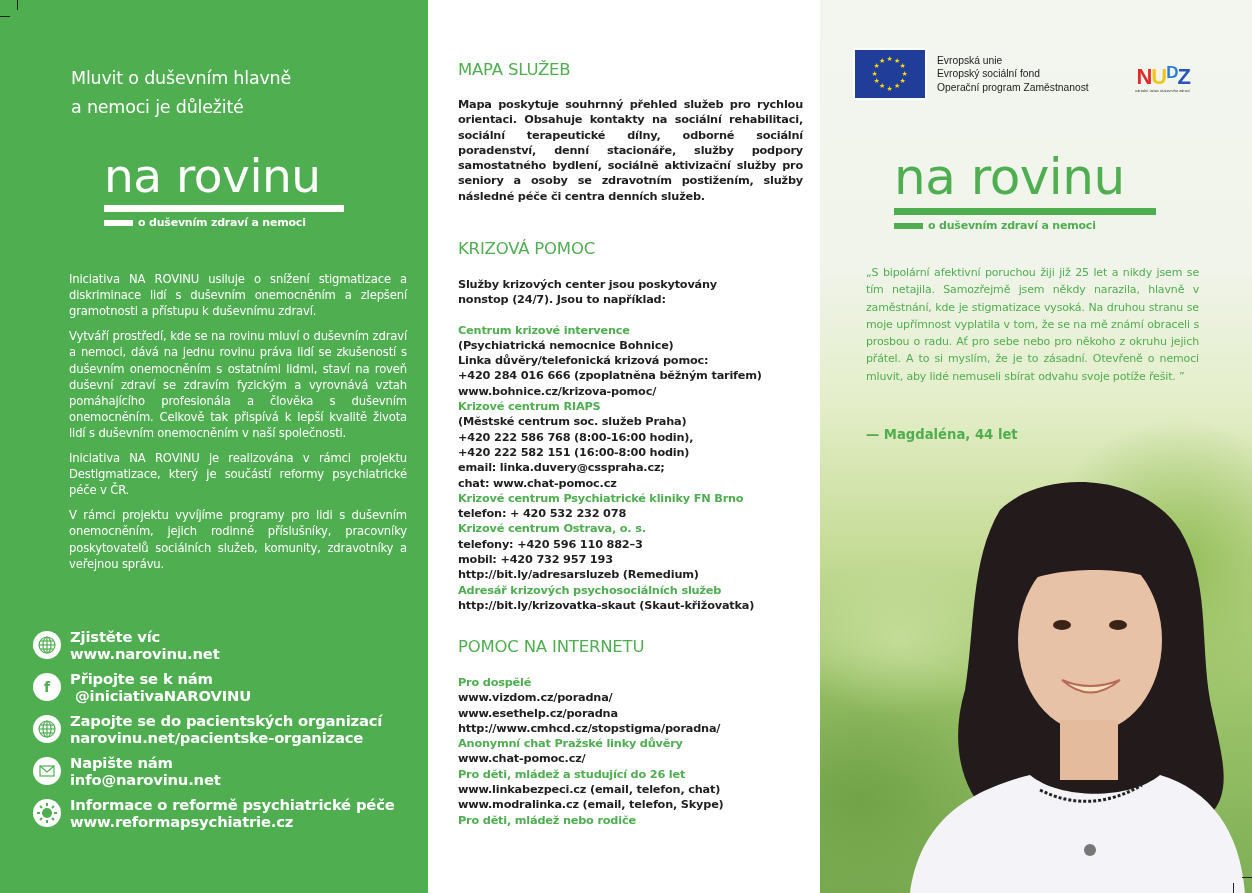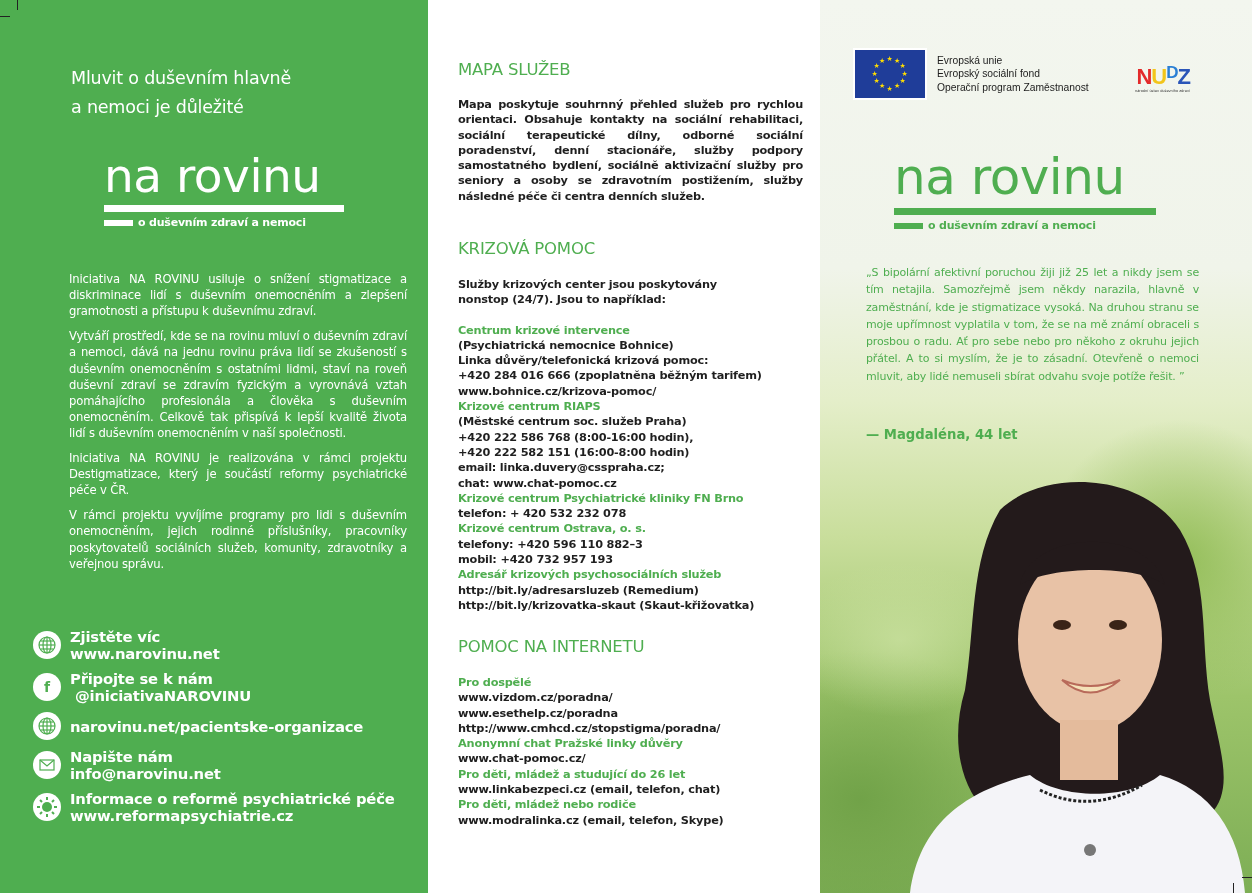--- a/index.html
+++ b/index.html
@@ -159,20 +159,21 @@
         <svg width="20" height="20" viewBox="0 0 20 20" fill="none" stroke="#4fae50" stroke-width="1.2">
             <circle cx="10" cy="10" r="8"></circle>
             <ellipse cx="10" cy="10" rx="4" ry="8"></ellipse>
             <line x1="2" y1="10" x2="18" y2="10"></line>
             <line x1="3.5" y1="6" x2="16.5" y2="6"></line>
             <line x1="3.5" y1="14" x2="16.5" y2="14"></line>
             <line x1="10" y1="2" x2="10" y2="18"></line>
           </svg>
       </span>
       <div class="txt">
+        <div>Zapojte se do pacientských organizací</div>
         <div>narovinu.net/pacientske-organizace</div>
       </div>
     </div>
     <div class="contact">
       <span class="ic">
         <svg width="16" height="12" viewBox="0 0 16 12" fill="none" stroke="#4fae50" stroke-width="1.2">
             <rect x="1" y="1" width="14" height="10"></rect>
             <polyline points="1,1 8,7 15,1"></polyline>
           </svg>
       </span>
@@ -226,38 +227,38 @@
         <div class="ln">(Městské centrum soc. služeb Praha)</div>
         <div class="ln">+420 222 586 768 (8:00-16:00 hodin),</div>
         <div class="ln">+420 222 582 151 (16:00-8:00 hodin)</div>
         <div class="ln">email: linka.duvery@csspraha.cz;</div>
         <div class="ln">chat: www.chat-pomoc.cz</div>
         <div class="ln g">Krizové centrum Psychiatrické kliniky FN Brno</div>
         <div class="ln">telefon: + 420 532 232 078</div>
         <div class="ln g">Krizové centrum Ostrava, o. s.</div>
         <div class="ln">telefony: +420 596 110 882–3</div>
         <div class="ln">mobil: +420 732 957 193</div>
+        <div class="ln">http://bit.ly/adresarsluzeb (Remedium)</div>
         <div class="ln g">Adresář krizových psychosociálních služeb</div>
-        <div class="ln">http://bit.ly/adresarsluzeb (Remedium)</div>
         <div class="ln">http://bit.ly/krizovatka-skaut (Skaut-křižovatka)</div>
       </div>
   </div>
 
   <h2 style="top:637px;">POMOC NA INTERNETU</h2>
   <div class="block" style="top:675px;" id="internet-lines">
       <div class="ln g">Pro dospělé</div>
       <div class="ln">www.vizdom.cz/poradna/</div>
       <div class="ln">www.esethelp.cz/poradna</div>
       <div class="ln">http://www.cmhcd.cz/stopstigma/poradna/</div>
       <div class="ln g">Anonymní chat Pražské linky důvěry</div>
       <div class="ln">www.chat-pomoc.cz/</div>
       <div class="ln g">Pro děti, mládež a studující do 26 let</div>
       <div class="ln">www.linkabezpeci.cz (email, telefon, chat)</div>
+      <div class="ln">www.modralinka.cz (email, telefon, Skype)</div>
       <div class="ln g">Pro děti, mládež nebo rodiče</div>
-      <div class="ln">www.modralinka.cz (email, telefon, Skype)</div>
     </div>
 </section>
 
 <section class="right">
   <div class="eu-row">
     <div class="eu-flag" id="eu-flag">
         <span class="star" style="left: 46.5px; top: 20.5px;">★</span>
         <span class="star" style="left: 44.4904px; top: 28px;">★</span>
         <span class="star" style="left: 39px; top: 33.4904px;">★</span>
         <span class="star" style="left: 31.5px; top: 35.5px;">★</span>

